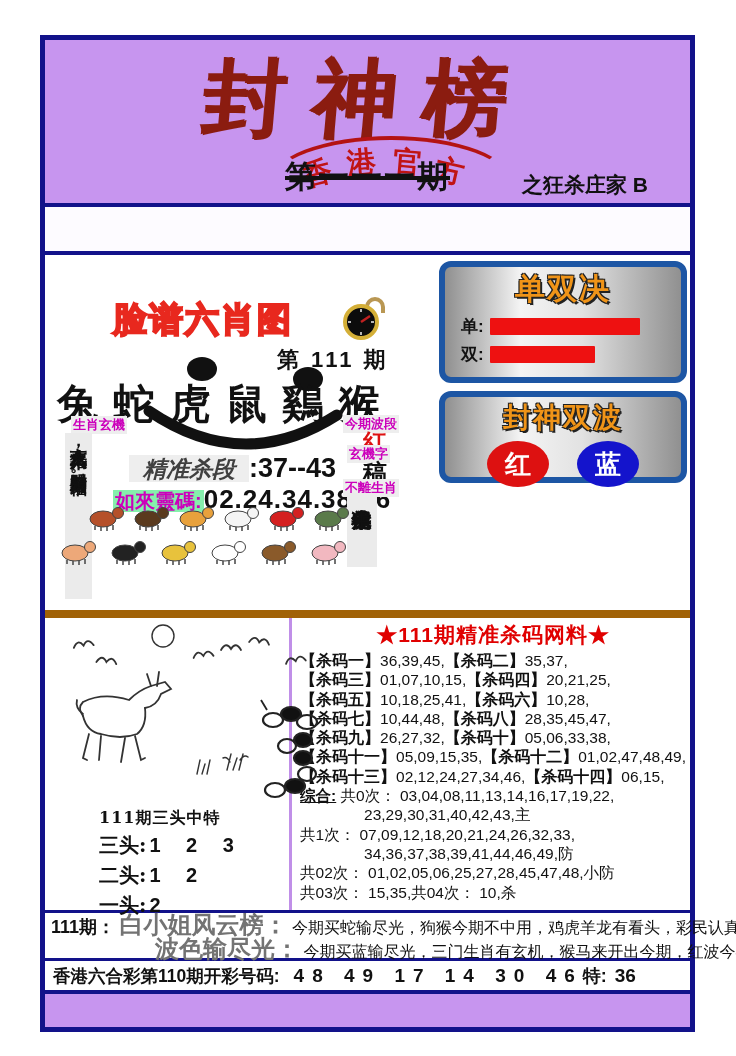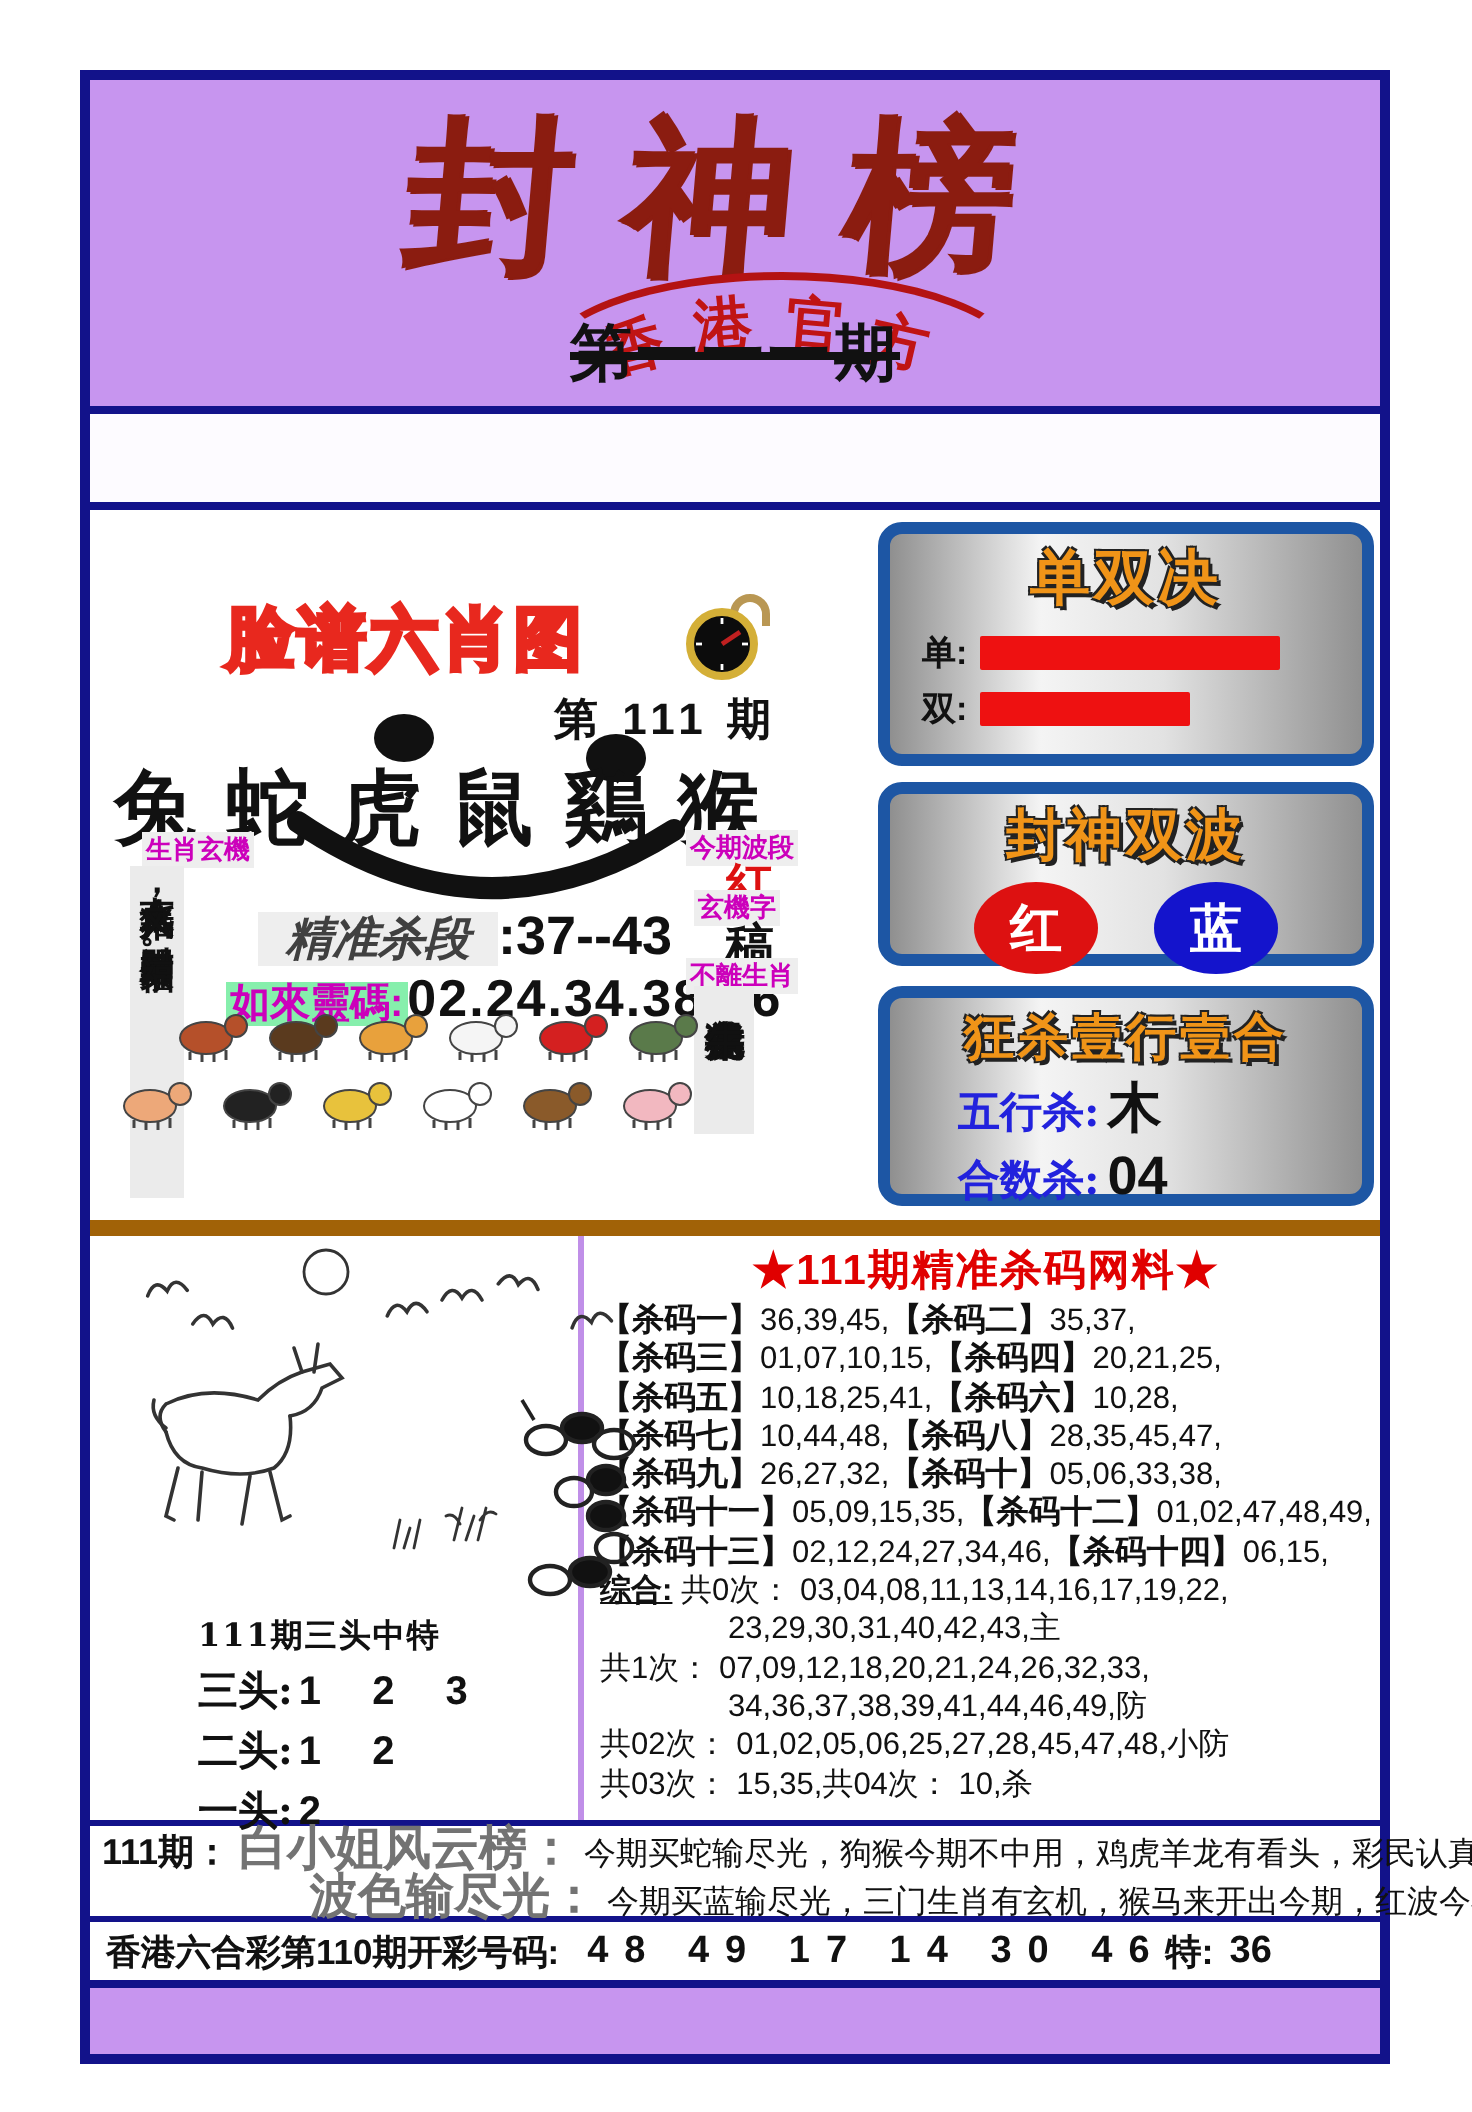--- a/index.html
+++ b/index.html
@@ -105,20 +105,21 @@
 
 <div class="frame">
 
   <div class="header-box">
     <div class="main-title">封神榜</div>
     <div class="issue-wrap">
       <div class="arc"></div>
       <span id="overlay-chars"><span class="ovc ovc0">香</span><span class="ovc ovc1">港</span><span class="ovc ovc2">官</span><span class="ovc ovc3">方</span></span>
       <div class="issue-text">第一一一期</div>
     </div>
+    <div class="subtitle">之狂杀庄家 B</div>
   </div>
 
   <div class="empty-strip"></div>
 
   <div class="main-row">
     <div class="zodiac-panel">
       <div class="face-title">脸谱六肖图</div>
       <span class="lock">
         <svg width="50" height="50" viewBox="0 0 50 50">
           <path d="M30 20 v-6 a8 8 0 0 1 16 0 v6" fill="none" stroke="#b99753" stroke-width="4"></path>
@@ -269,29 +270,20 @@
               <span class="b1lab">双:</span>
               <span class="redbar" style="width: 105px;"></span>
             </div>
           </div>
       </div>
       <div class="gbox box2">
         <div class="gtitle t2">封神双波</div>
         <div class="circle-row">
           <span class="ball ball-red">红</span>
           <span class="ball ball-blue">蓝</span>
-        </div>
-      </div>
-      <div class="gbox box3">
-        <div class="gtitle t3">狂杀壹行壹合</div>
-        <div class="b3row">
-          <span class="b3lab">五行杀:</span><span class="b3val">木</span>
-        </div>
-        <div class="b3row">
-          <span class="b3lab">合数杀:</span><span class="b3val">04</span>
         </div>
       </div>
     </div>
   </div>
 
   <div class="middle-row">
     <div class="deer-panel">
       <span class="deer-art">
         <svg width="287" height="185" viewBox="0 0 287 185">
           <g fill="none" stroke="#333" stroke-width="1.8" stroke-linecap="round">

